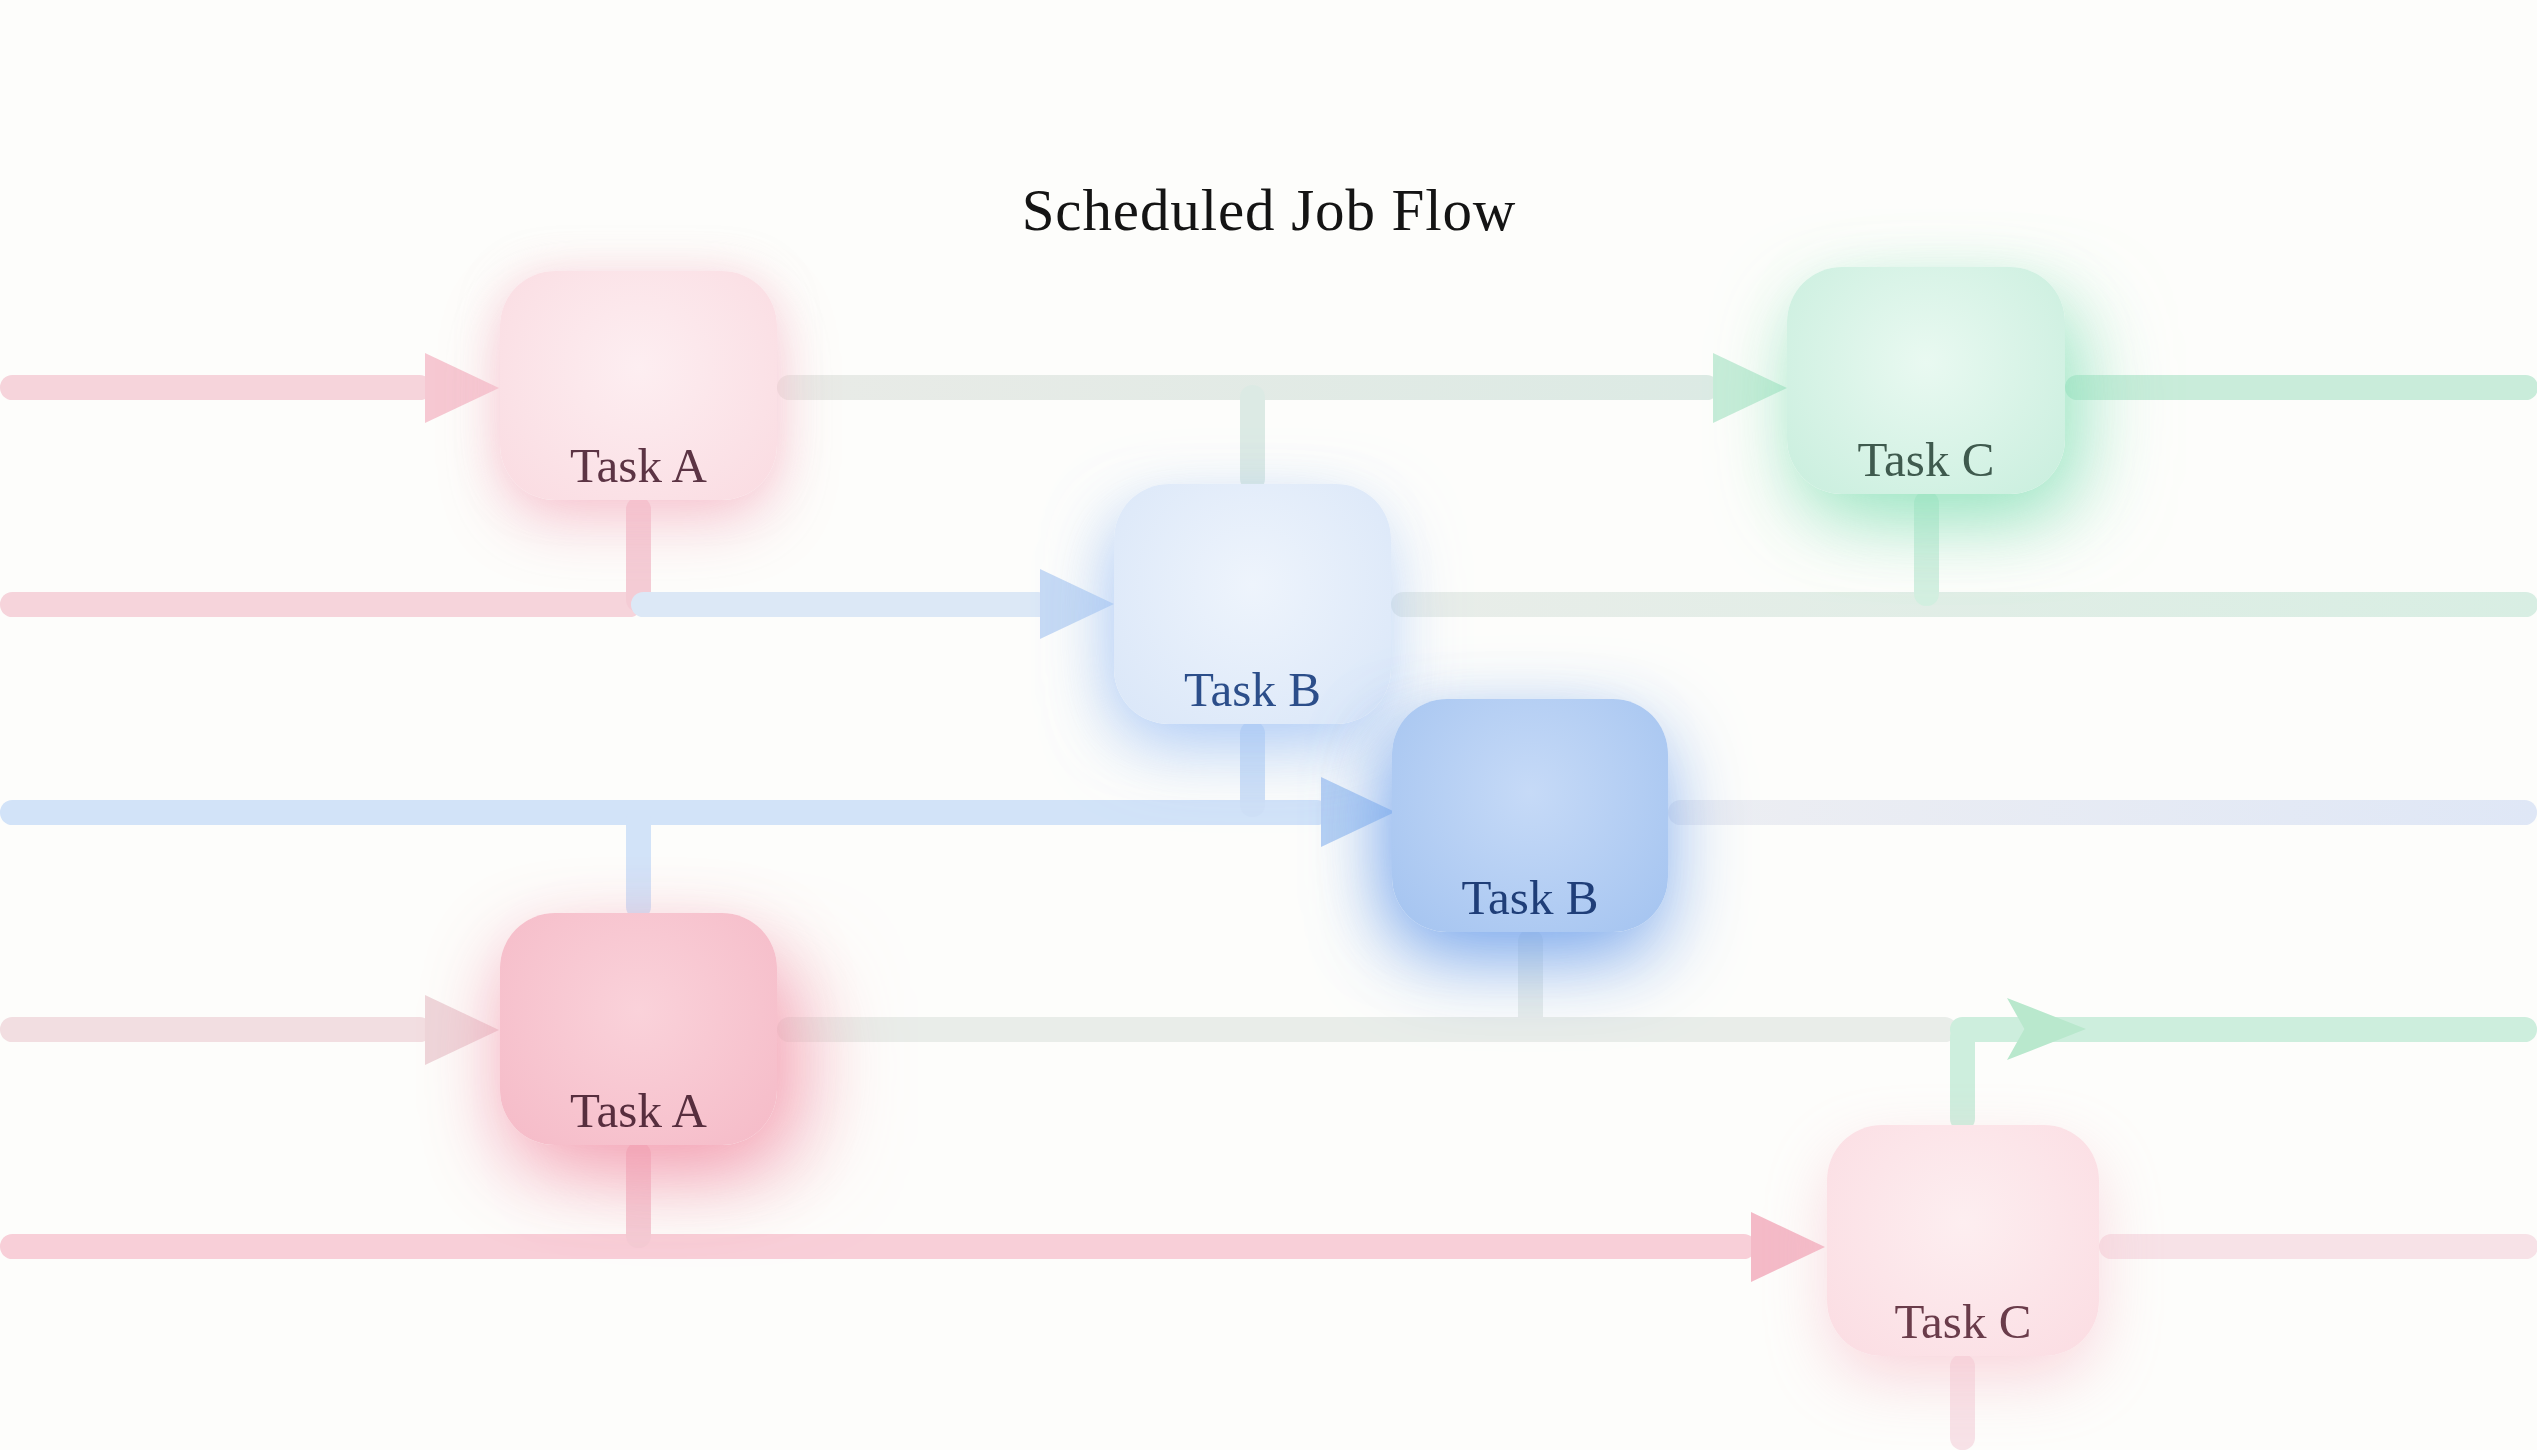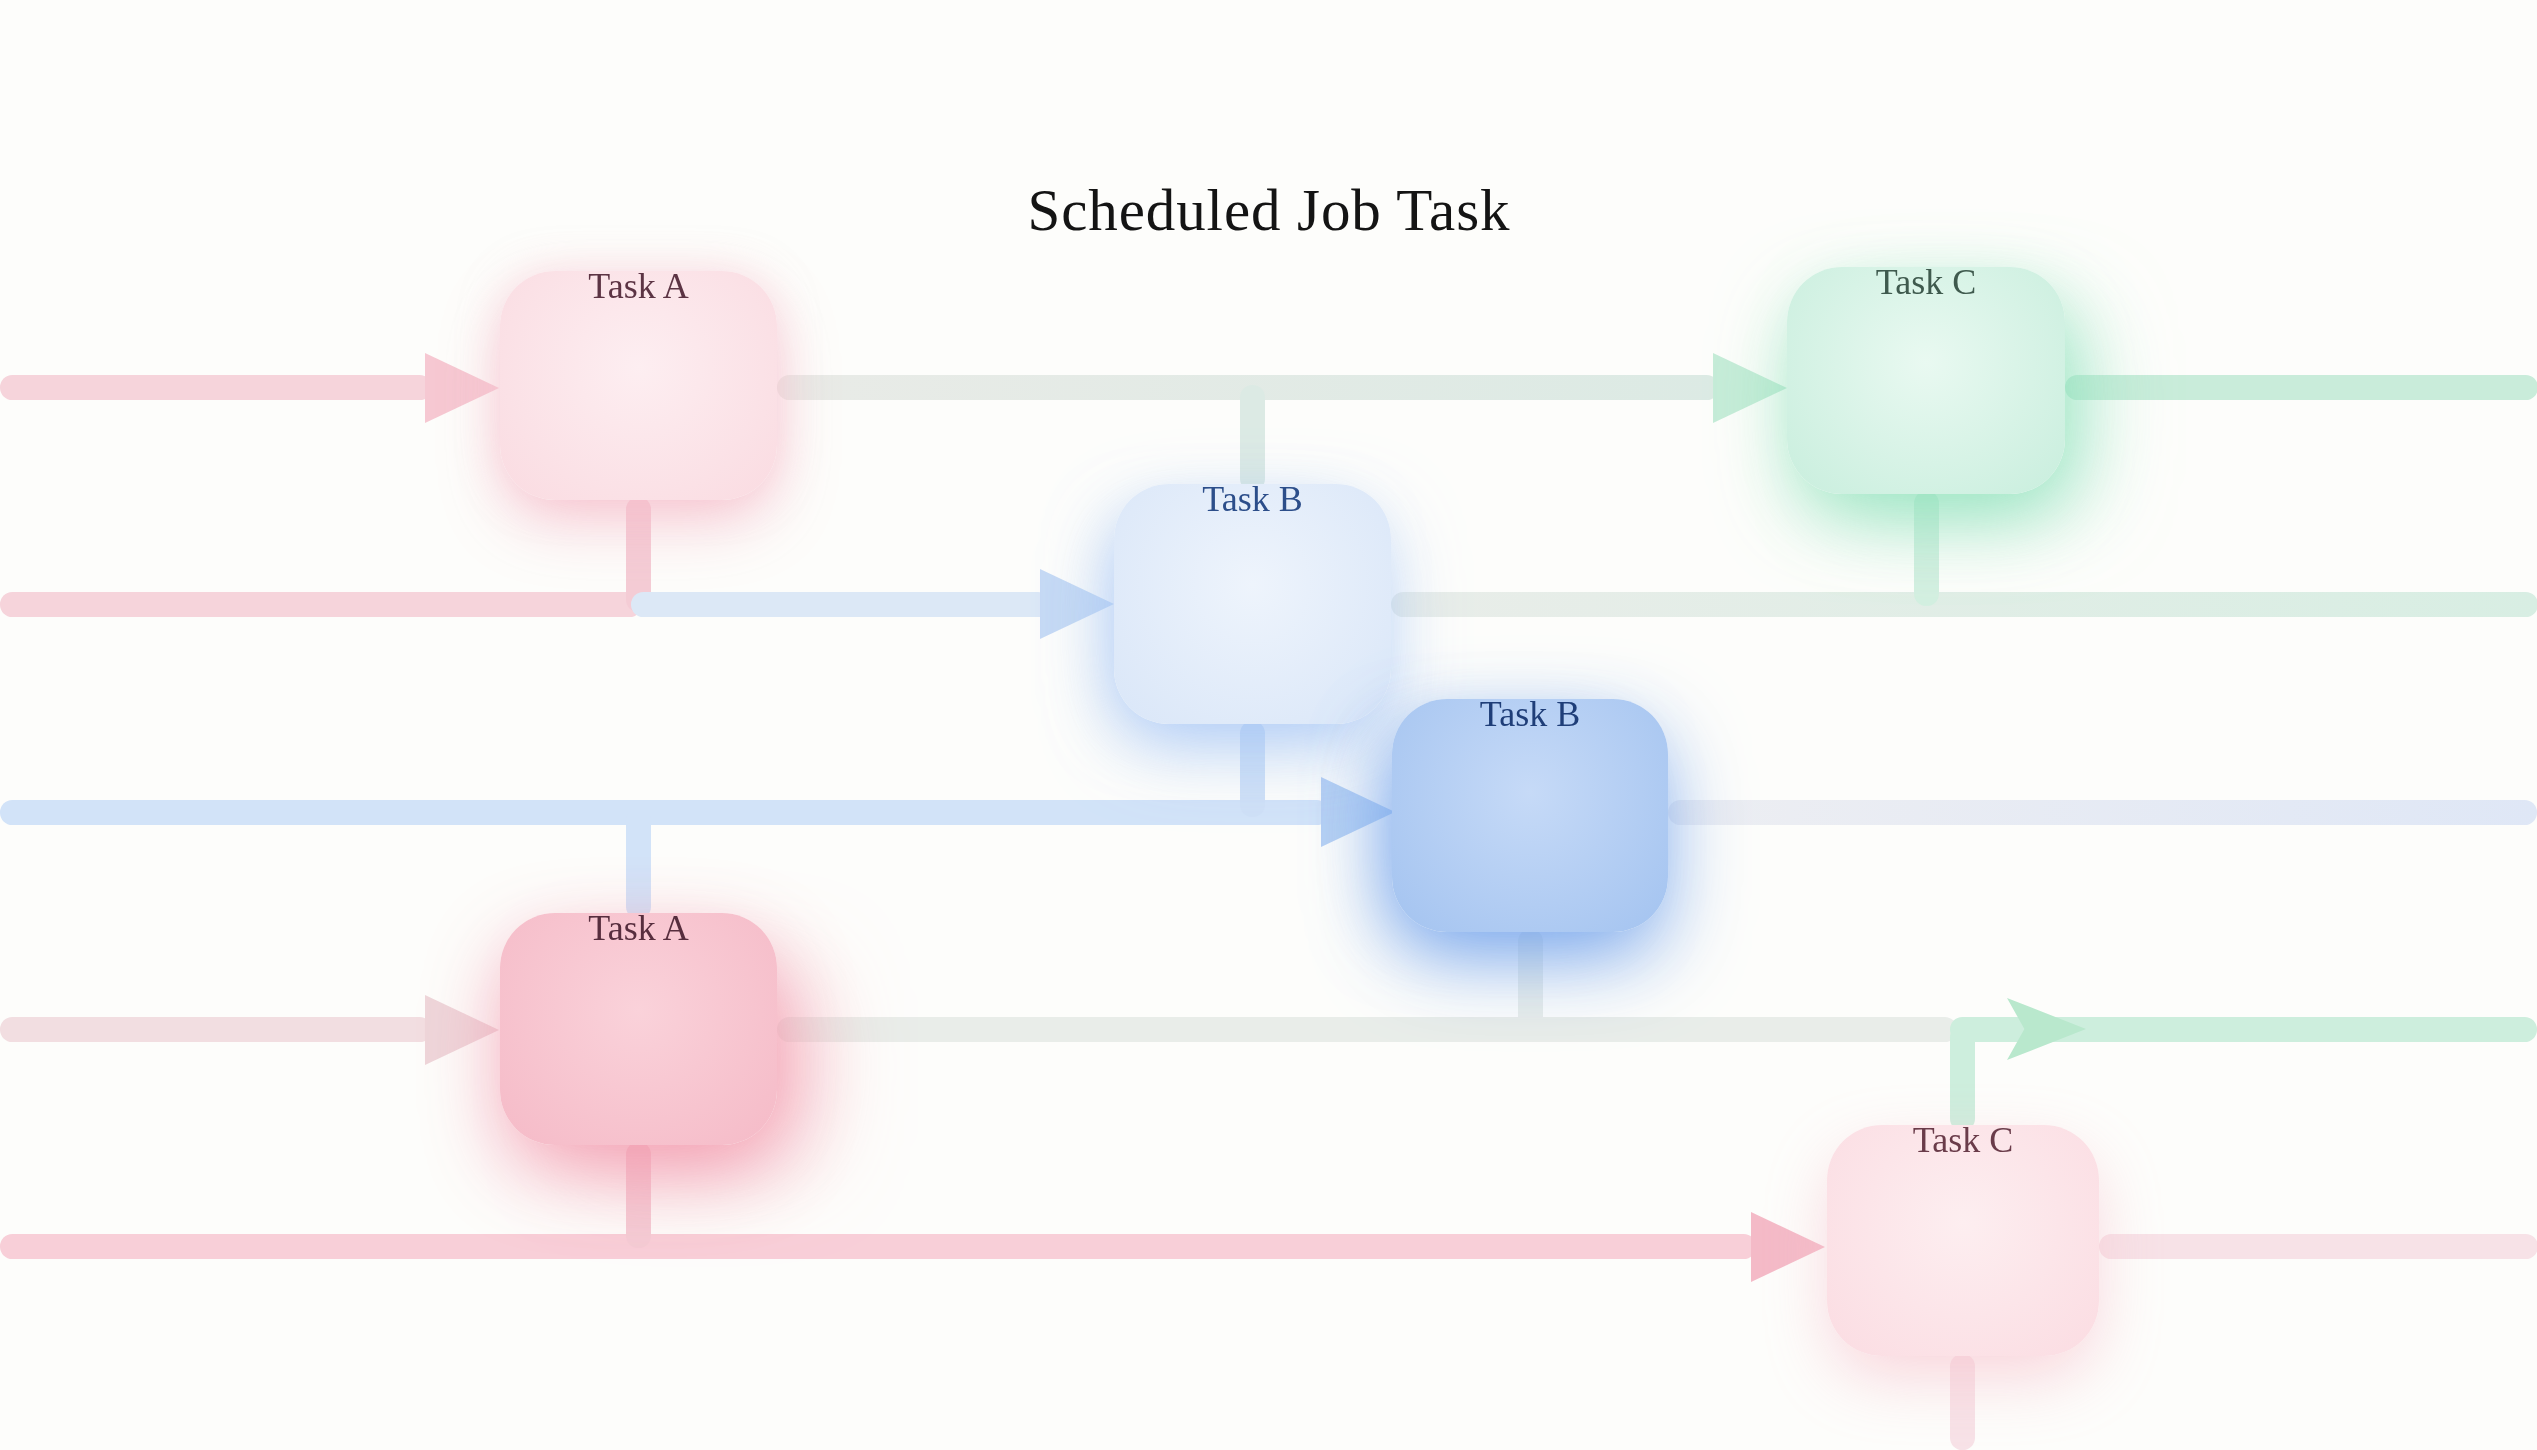--- a/index.html
+++ b/index.html
@@ -68,22 +68,22 @@
   .l5a { left: 0;     top: 1234px; width: 1756px; background: var(--pink-line-strong); }
   .v8  { left: 626px; top: 1142px; height: 106px; background: var(--pink-branch); }
   .a7  { left: 1751px; top: 1212px; border-left-color: var(--pink-arrow-strong); }
   .l5b { left: 2099px; top: 1234px; width: 439px; background: var(--pale-pink-line); }
   .v9  { left: 1950px; top: 1354px; height: 96px; background: var(--pale-pink-line); }
 
   
   .node {
     position: absolute; z-index: 3;
     border-radius: 55px;
-    display: flex; align-items: flex-start; justify-content: center;
-    font-size: 36px;
+    display: flex; align-items: flex-end; justify-content: center;
+    font-size: 49px;
   }
   .node span { transform: translateY(-5.7px); }
 
   .n-a-top { left: 500px; top: 271px; width: 277px; height: 229px;
     background: radial-gradient(ellipse at 50% 42%, var(--node-a-top-bg1), var(--node-a-top-bg2));
     color: var(--text-a-top);
     box-shadow: 0 24.5px 66px -7.6px rgba(246,186,200,0.85), 0 0 38px 0 rgba(250,210,220,0.5); }
   .n-c-top { left: 1787px; top: 267px; width: 278px; height: 227px;
     background: radial-gradient(ellipse at 50% 42%, var(--node-c-top-bg1), var(--node-c-top-bg2));
     color: var(--text-c-top);
@@ -103,21 +103,21 @@
   .n-c-bottom { left: 1827px; top: 1125px; width: 272px; height: 231px;
     background: radial-gradient(ellipse at 50% 42%, var(--node-c-bot-bg1), var(--node-c-bot-bg2));
     color: var(--text-c-bot);
     box-shadow: 0 24.5px 66px -7.6px rgba(247,195,205,0.75); }
 </style>
 </head>
 <body>
 
 <div id="canvas">
 
-  <div class="title">Scheduled Job Task</div>
+  <div class="title">Scheduled Job Flow</div>
 
   <div class="h l1a"></div>
   <div class="tri a1"></div>
   <div class="h l1b"></div>
   <div class="tri a2"></div>
   <div class="h l1c"></div>
   <div class="v v1"></div>
 
   <div class="h l2a"></div>
   <div class="v v2"></div>

